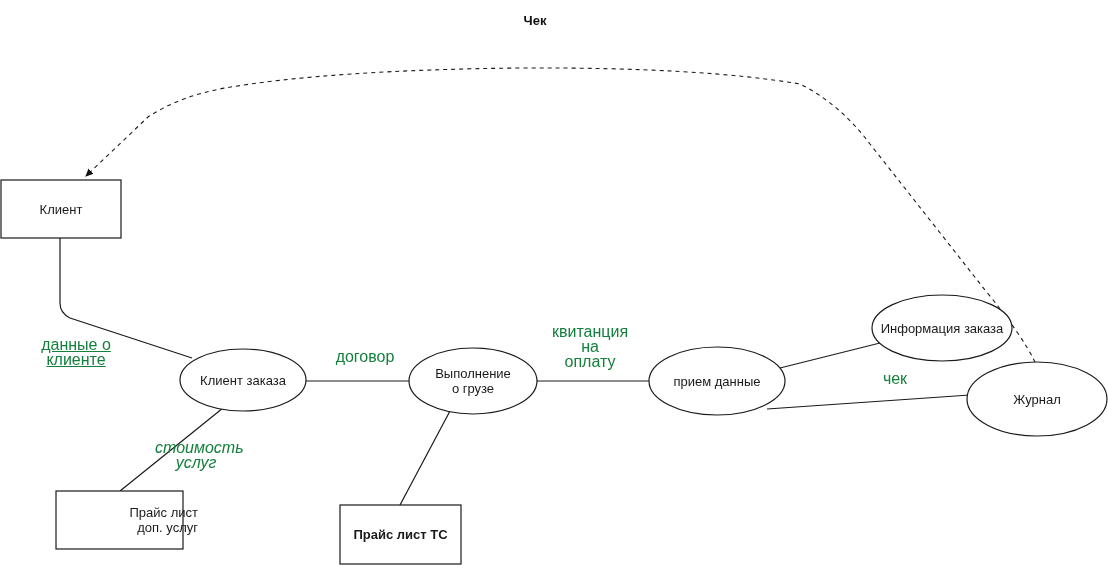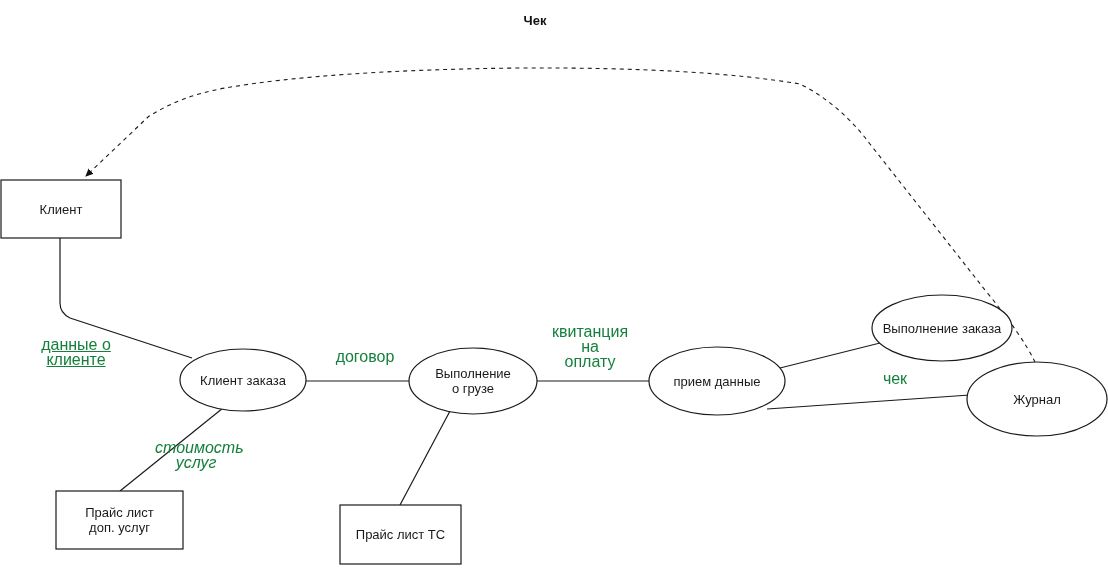--- a/index.html
+++ b/index.html
@@ -95,24 +95,24 @@
   <div id="labels-layer">
       <div class="edge-label" style="left: 36px; top: 337px; width: 80px; text-decoration: underline;">данные о
 клиенте</div>
       <div class="edge-label" style="left: 155px; top: 440px; width: 82px; font-style: italic;">стоимость
 услуг</div>
       <div class="edge-label" style="left: 335px; top: 349px; width: 60px;">договор</div>
       <div class="edge-label" style="left: 542px; top: 324px; width: 96px;">квитанция на
 оплату</div>
       <div class="edge-label" style="left: 878px; top: 371px; width: 34px;">чек</div>
       <div class="node-label" style="left: -14px; width: 150px; top: 201.5px;">Клиент</div>
-      <div class="node-label" style="left: 41px; width: 157px; top: 505px;">Прайс лист
+      <div class="node-label" style="left: 41px; width: 157px; top: 505px; text-align: right;">Прайс лист
 доп. услуг</div>
-      <div class="node-label" style="left: 325px; width: 151px; top: 527px;">Прайс лист ТС</div>
+      <div class="node-label" style="left: 325px; width: 151px; top: 527px; font-weight: bold;">Прайс лист ТС</div>
       <div class="node-label" style="left: 165px; width: 156px; top: 372.5px;">Клиент заказа</div>
       <div class="node-label" style="left: 394px; width: 158px; top: 366px;">Выполнение
 о грузе</div>
       <div class="node-label" style="left: 634px; width: 166px; top: 373.5px;">прием данные</div>
-      <div class="node-label" style="left: 857px; width: 170px; top: 320.5px;">Выполнение заказа</div>
+      <div class="node-label" style="left: 857px; width: 170px; top: 320.5px;">Информация заказа</div>
       <div class="node-label" style="left: 952px; width: 170px; top: 391.5px;">Журнал</div>
     </div>
 
 </div>
 
 </body></html>

